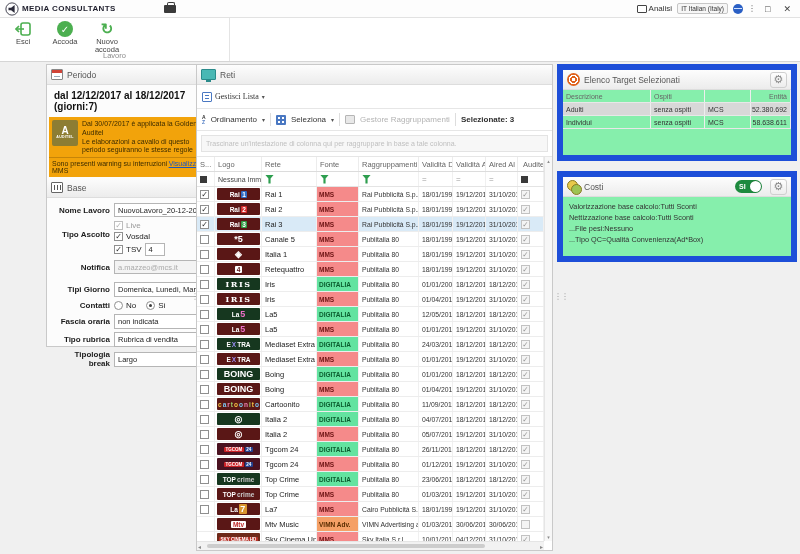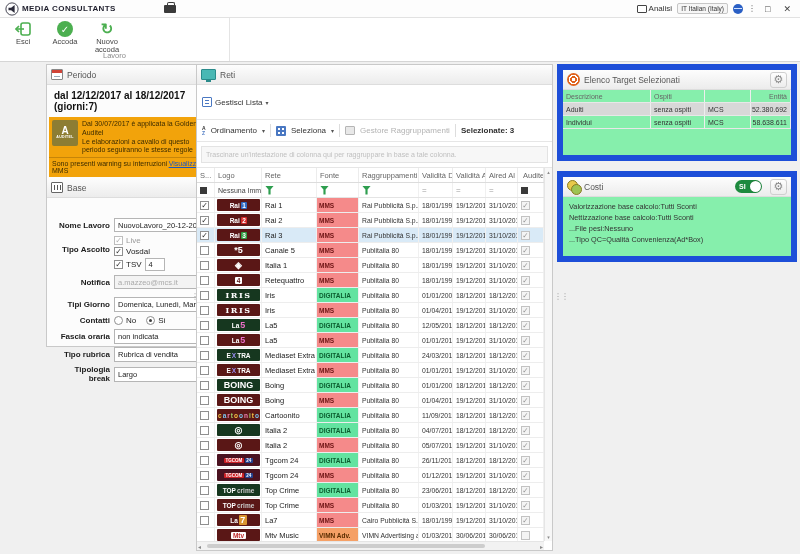--- a/index.html
+++ b/index.html
@@ -44,38 +44,38 @@
   .dateline{padding:5px 7px 4px;font-size:10px;font-weight:bold;color:#101010;}
   .warnbox{margin:1px 2px;background:#f2a30b;font-size:7px;color:#3c2c00;}
   .warn-top{display:flex;gap:4px;padding:3px 3px 2px;}
   .aud-badge{width:26px;height:26px;background:#8d7d33;border-radius:2px;color:#fff;display:flex;flex-direction:column;align-items:center;justify-content:center;flex:none;font-size:10px;font-weight:bold;line-height:1;}
   .aud-badge small{font-size:3.5px;letter-spacing:.3px;}
   .warn-text{line-height:1.25;}
   .link{color:#1a56c4;text-decoration:underline;white-space:nowrap;}
   .warn-bottom{display:flex;justify-content:space-between;padding:2px 3px 3px;border-top:1px solid rgba(0,0,0,.18);}
   .mix-icon{width:12px;height:11px;border:1px solid #666;border-radius:1px;position:relative;background:#fff;}
   .mix-icon::before{content:"";position:absolute;left:2px;top:2px;bottom:2px;width:1px;background:#555;box-shadow:3px 0 0 #555,6px 0 0 #555;}
-  .form{padding:17px 5px;font-size:8px;}
+  .form{padding:2px 5px;font-size:8px;}
   .frow{display:flex;align-items:center;margin:3px 0;}
   .flabel{width:62px;text-align:right;font-weight:bold;color:#1c1c1c;padding-right:4px;flex:none;font-size:8px;}
   .tin{flex:1;height:14px;border:1px solid #b5b5b5;background:#fff;font-size:7.5px;padding:0 3px;display:flex;align-items:center;overflow:hidden;white-space:nowrap;}
   .tin.dis{background:#f3f3f3;color:#aaa;}
   .combo{flex:1;height:15px;border:1px solid #b5b5b5;background:#fff;display:flex;align-items:center;font-size:7.5px;padding-left:3px;overflow:hidden;white-space:nowrap;}
   .combo .dd{margin-left:auto;width:13px;height:100%;border-left:1px solid #cfcfcf;background:#f0f0f0;display:flex;align-items:center;justify-content:center;font-size:6px;color:#555;flex:none;}
   .cb{width:9px;height:9px;border:1px solid #8f8f8f;background:#fff;font-size:8px;line-height:8px;text-align:center;color:#2c2c2c;flex:none;display:inline-block;}
   .cb.dis{border-color:#bdbdbd;color:#b0b0b0;}
   .ckrow{display:flex;align-items:center;gap:3px;margin:1px 0;}
   .tsvin{width:20px;height:13px;border:1px solid #b5b5b5;font-size:7.5px;display:flex;align-items:center;padding-left:3px;background:#fff;}
   .rad{width:9px;height:9px;border:1px solid #8f8f8f;border-radius:50%;background:#fff;position:relative;flex:none;}
   .rad.on::after{content:"";position:absolute;inset:2px;border-radius:50%;background:#3c3c3c;}
   
   .mid-panel{left:196px;top:2px;width:357px;height:487px;display:flex;flex-direction:column;background:#fff;}
   .mon-icon{width:15px;height:11px;border:1px solid #2a8b8b;background:#49b8b4;border-radius:1px;position:relative;}
   .mon-icon::after{content:"";position:absolute;left:4px;right:4px;bottom:-3px;height:2px;background:#2a8b8b;}
-  .bar1{height:35px;border-bottom:1px solid #e6e6e6;display:flex;align-items:center;padding:2px 5px;gap:3px;font-size:8px;color:#333;}
+  .bar1{height:24px;border-bottom:1px solid #e6e6e6;display:flex;align-items:center;padding:2px 5px;gap:3px;font-size:8px;color:#333;font-family:Liberation Serif, serif;}
   .list-ic{width:10px;height:10px;border:1px solid #4a78c2;border-radius:1px;position:relative;background:#fff;}
   .list-ic::before{content:"";position:absolute;left:2px;right:2px;top:2px;height:1px;background:#4a78c2;box-shadow:0 3px 0 #4a78c2;}
   .caret{font-size:6px;color:#555;}
   .bar2{height:22px;border-bottom:1px solid #e6e6e6;display:flex;align-items:center;padding:0 5px;gap:5px;font-size:8px;color:#333;}
   .az-ic{display:flex;flex-direction:column;font-size:5px;color:#333;line-height:1;font-weight:bold;}
   .az-ic i{font-style:normal;color:#4a78c2;}
   .sel-ic{width:10px;height:10px;background:#4a78c2;border-radius:1px;position:relative;}
   .sel-ic::after{content:"";position:absolute;inset:2px;background:
      radial-gradient(circle 1px at 1px 1px,#fff 1px,transparent 1.2px),
      radial-gradient(circle 1px at 5px 1px,#fff 1px,transparent 1.2px),

